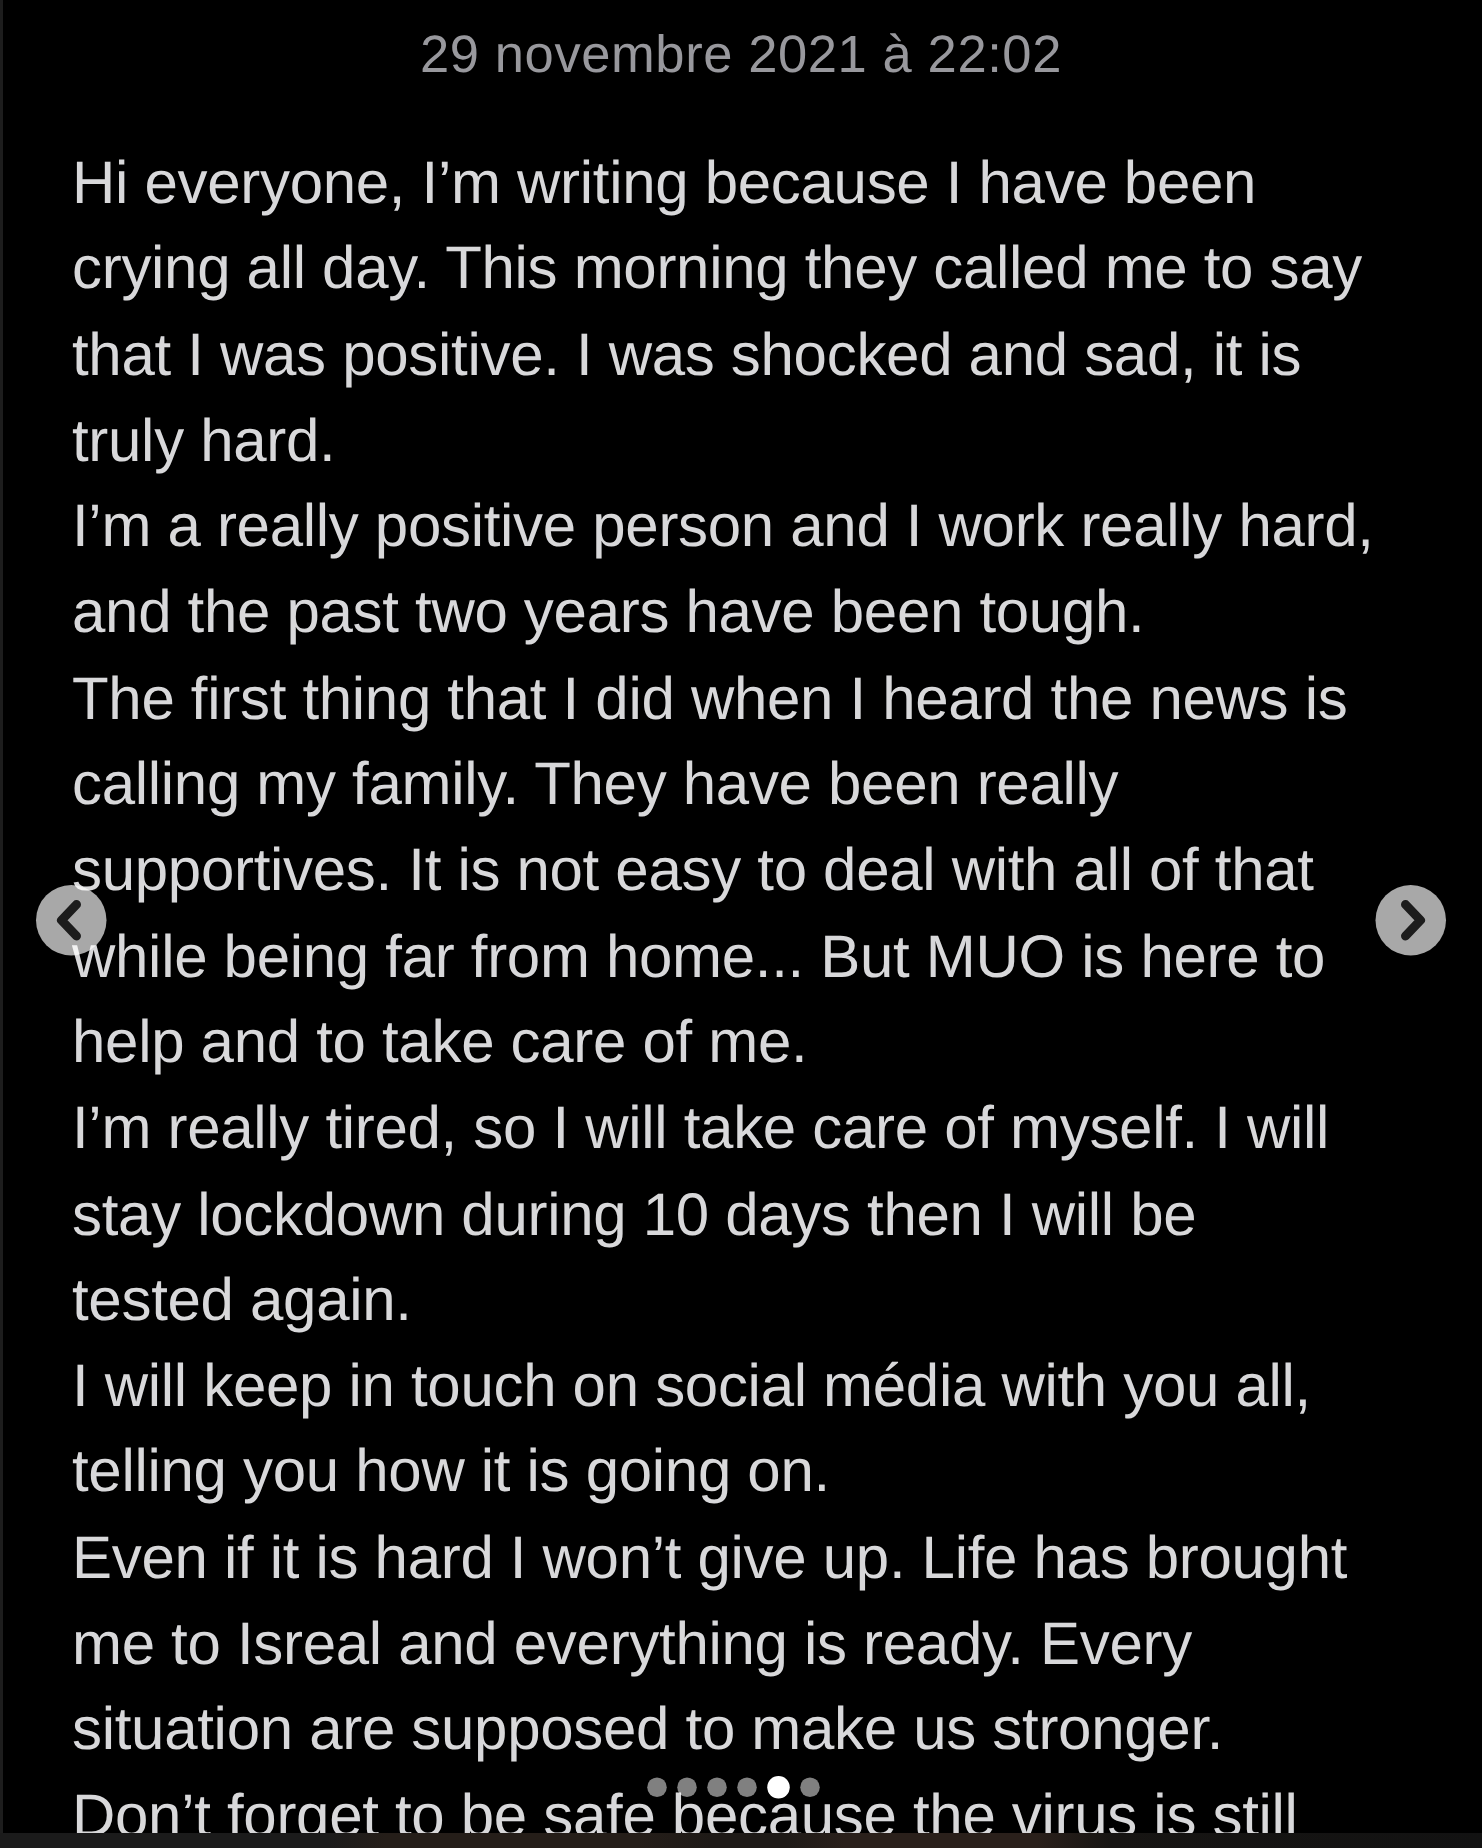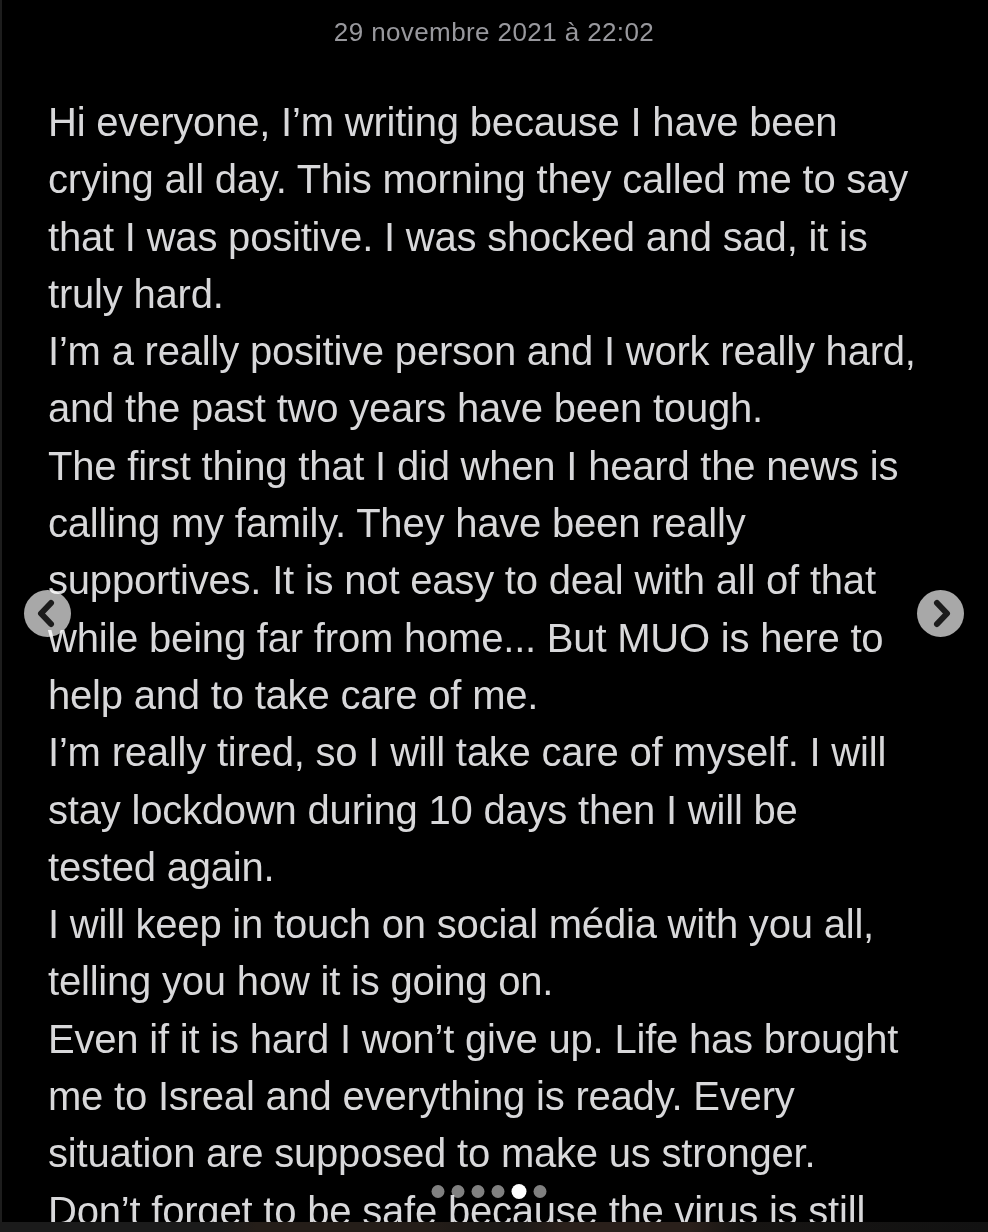--- a/index.html
+++ b/index.html
@@ -20,21 +20,21 @@
     left: 0; top: 0;
     width: 2px; height: 1222px;
     background: #1d1d1d;
   }
   .date-header {
     position: absolute;
     top: 17px;
     left: 0;
     width: 100%;
     text-align: center;
-    font-size: 26px;
+    font-size: 35px;
     letter-spacing: 0.4px;
     color: var(--date_text, #98989d);
   }
   .message {
     position: absolute;
     top: 94px;
     left: 48px;
     width: 895px;
     font-size: 40px;
     line-height: 57.3px;

